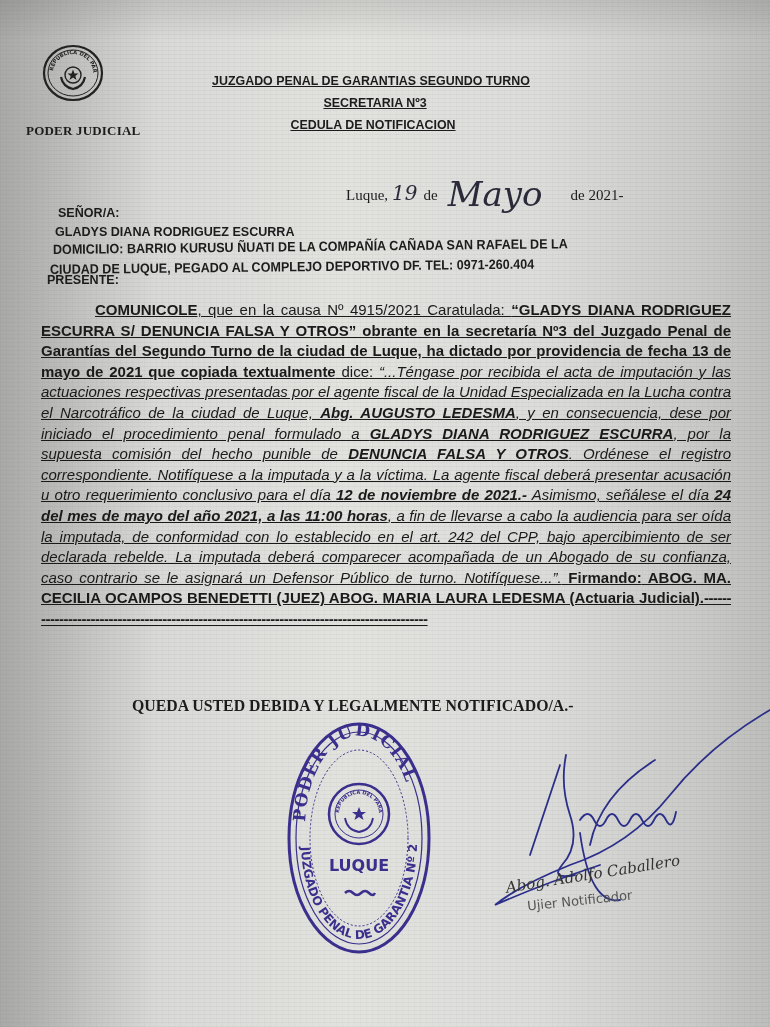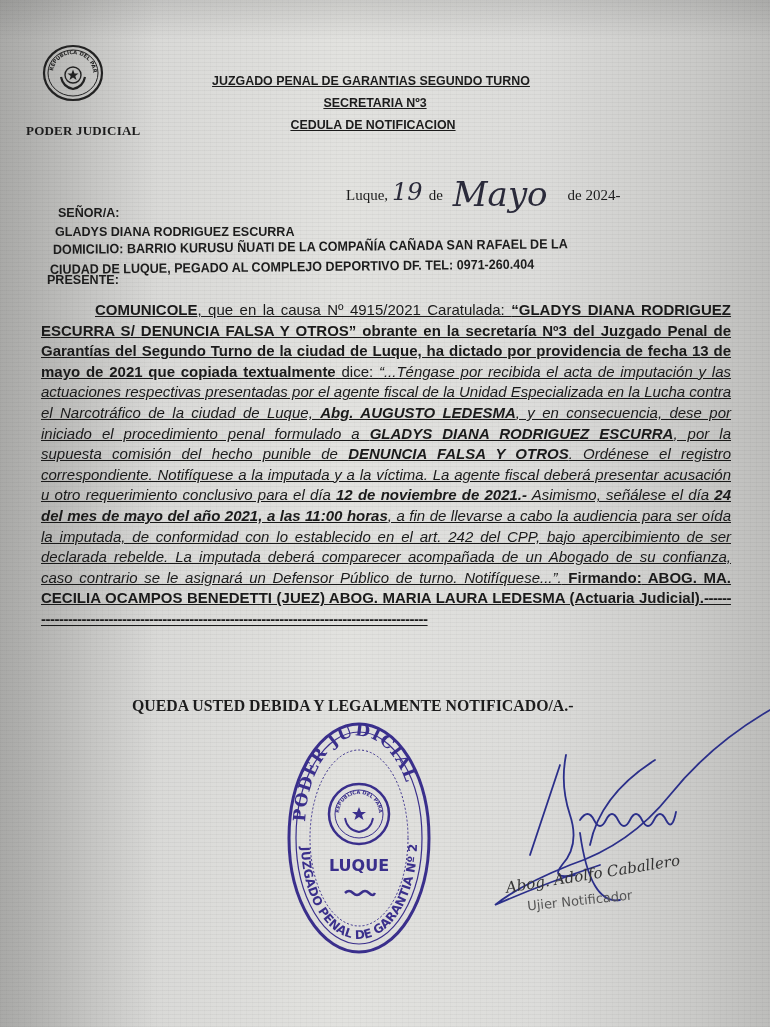--- a/index.html
+++ b/index.html
@@ -42,22 +42,22 @@
   .h3 { top: 117px; left: -12px; }
 
   .date-line {
     position: absolute; top: 168px; left: 346px;
     font-family: "Liberation Serif", serif; font-size: 15px;
     display: flex; align-items: baseline;
   }
   .hand {
     font-family: "DejaVu Serif", serif; font-style: italic; color: #2a2a3a;
   }
-  .hand-day { font-size: 24px; margin: 0 6px 0 4px; }
-  .hand-month { font-size: 34px; margin: 0 20px 0 10px; transform: translateY(6px); display: inline-block; }
+  .hand-day { font-size: 20px; margin: 0 6px 0 4px; }
+  .hand-month { font-size: 34px; margin: 0 28px 0 10px; transform: translateY(6px); display: inline-block; }
 
   .addr {
     position: absolute; font-family: "Liberation Sans", sans-serif; font-weight: bold; font-size: 13.5px;
     white-space: nowrap; transform-origin: left center; transform: scaleX(0.93);
   }
 
   .body-text {
     position: absolute; left: 41px; top: 300px; width: 690px;
     font-family: "Liberation Sans", sans-serif; font-size: 15px; line-height: 20.6px;
     text-align: justify; transform: scaleX(1); color: #1a1a1a; text-decoration: underline;
@@ -109,21 +109,21 @@
 
   <div class="header-line h1">JUZGADO PENAL DE GARANTIAS SEGUNDO TURNO</div>
   <div class="header-line h2">SECRETARIA Nº3</div>
   <div class="header-line h3">CEDULA DE NOTIFICACION</div>
 
   <div class="date-line">
     <span>Luque,</span>
     <span class="hand hand-day">19</span>
     <span>de</span>
     <span class="hand hand-month">Mayo</span>
-    <span>de 2024-</span>
+    <span>de 2021-</span>
   </div>
 
   <div class="addr" style="left:58px; top:205px;">SEÑOR/A:</div>
   <div class="addr" style="left:55px; top:224px;">GLADYS DIANA RODRIGUEZ ESCURRA</div>
   <div class="addr" style="left:53px; top:242px; transform: scaleX(0.93) rotate(-0.6deg);">DOMICILIO: BARRIO KURUSU ÑUATI DE LA COMPAÑÍA CAÑADA SAN RAFAEL DE LA</div>
   <div class="addr" style="left:50px; top:262px; transform: scaleX(0.93) rotate(-0.6deg);">CIUDAD DE LUQUE, PEGADO AL COMPLEJO DEPORTIVO DF. TEL: 0971-260.404</div>
   <div class="addr" style="left:47px; top:272px; margin-top:0;">PRESENTE:</div>
 
   <div class="body-text"><span class="indent"></span><b>COMUNICOLE</b><span>, que en la causa Nº 4915/2021 Caratulada: </span><b>“GLADYS DIANA RODRIGUEZ ESCURRA S/ DENUNCIA FALSA Y OTROS” obrante en la secretaría Nº3 del Juzgado Penal de Garantías del Segundo Turno de la ciudad de Luque, ha dictado por providencia de fecha 13 de mayo de 2021 que copiada textualmente</b><span> dice: </span><i>“...Téngase por recibida el acta de imputación y las actuaciones respectivas presentadas por el agente fiscal de la Unidad Especializada en la Lucha contra el Narcotráfico de la ciudad de Luque, </i><b><i>Abg. AUGUSTO LEDESMA</i></b><i>, y en consecuencia, dese por iniciado el procedimiento penal formulado a </i><b><i>GLADYS DIANA RODRIGUEZ ESCURRA</i></b><i>, por la supuesta comisión del hecho punible de </i><b><i>DENUNCIA FALSA Y OTROS</i></b><i>. Ordénese el registro correspondiente. Notifíquese a la imputada y a la víctima. La agente fiscal deberá presentar acusación u otro requerimiento conclusivo para el día </i><b><i>12 de noviembre de 2021.-</i></b><i> Asimismo, señálese el día </i><b><i>24 del mes de mayo del año 2021, a las 11:00 horas</i></b><i>, a fin de llevarse a cabo la audiencia para ser oída la imputada, de conformidad con lo establecido en el art. 242 del CPP, bajo apercibimiento de ser declarada rebelde. La imputada deberá comparecer acompañada de un Abogado de su confianza, caso contrario se le asignará un Defensor Público de turno. Notifíquese...”.</i><b> Firmando:</b><b> ABOG. MA. CECILIA OCAMPOS BENEDETTI (JUEZ) ABOG. MARIA LAURA LEDESMA (Actuaria Judicial).</b><b class="dashes">--------------------------------------------------------------------------------------------</b></div>
 

